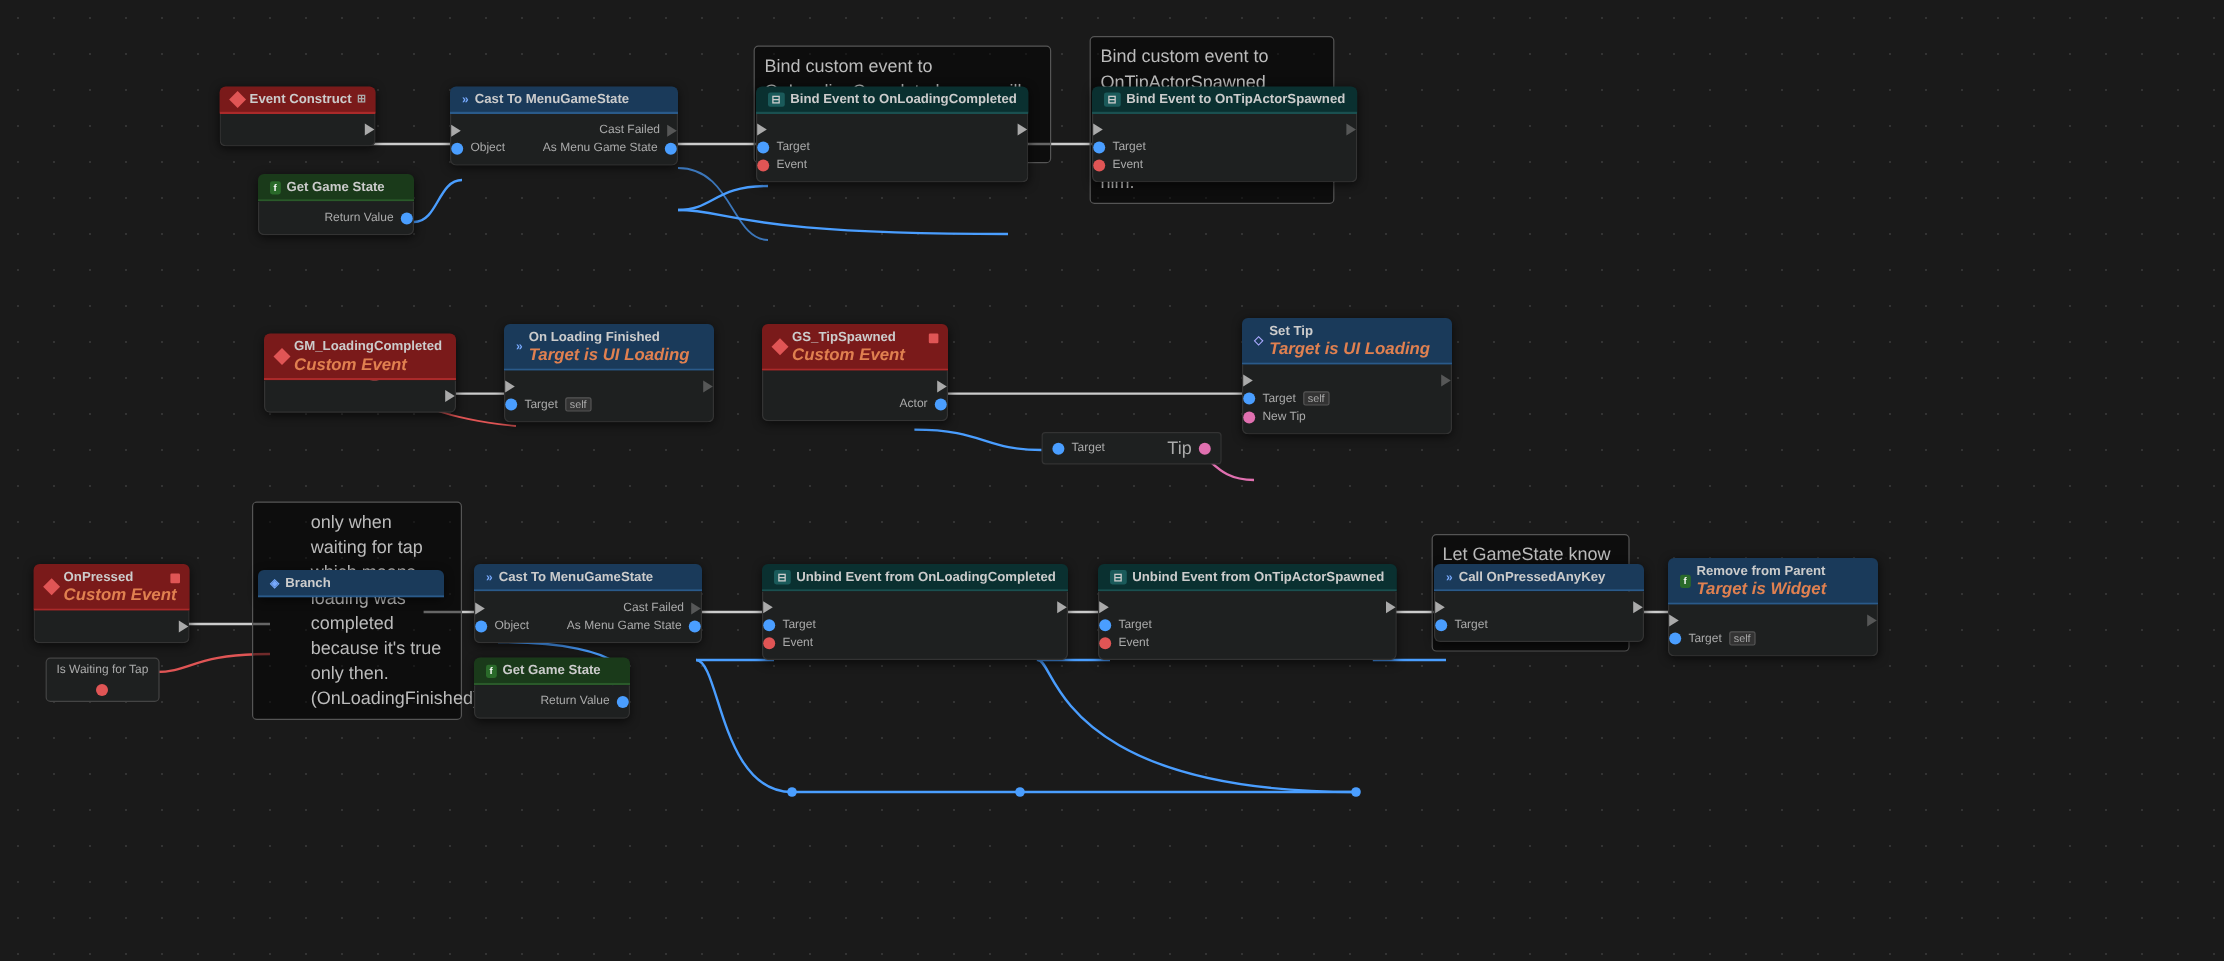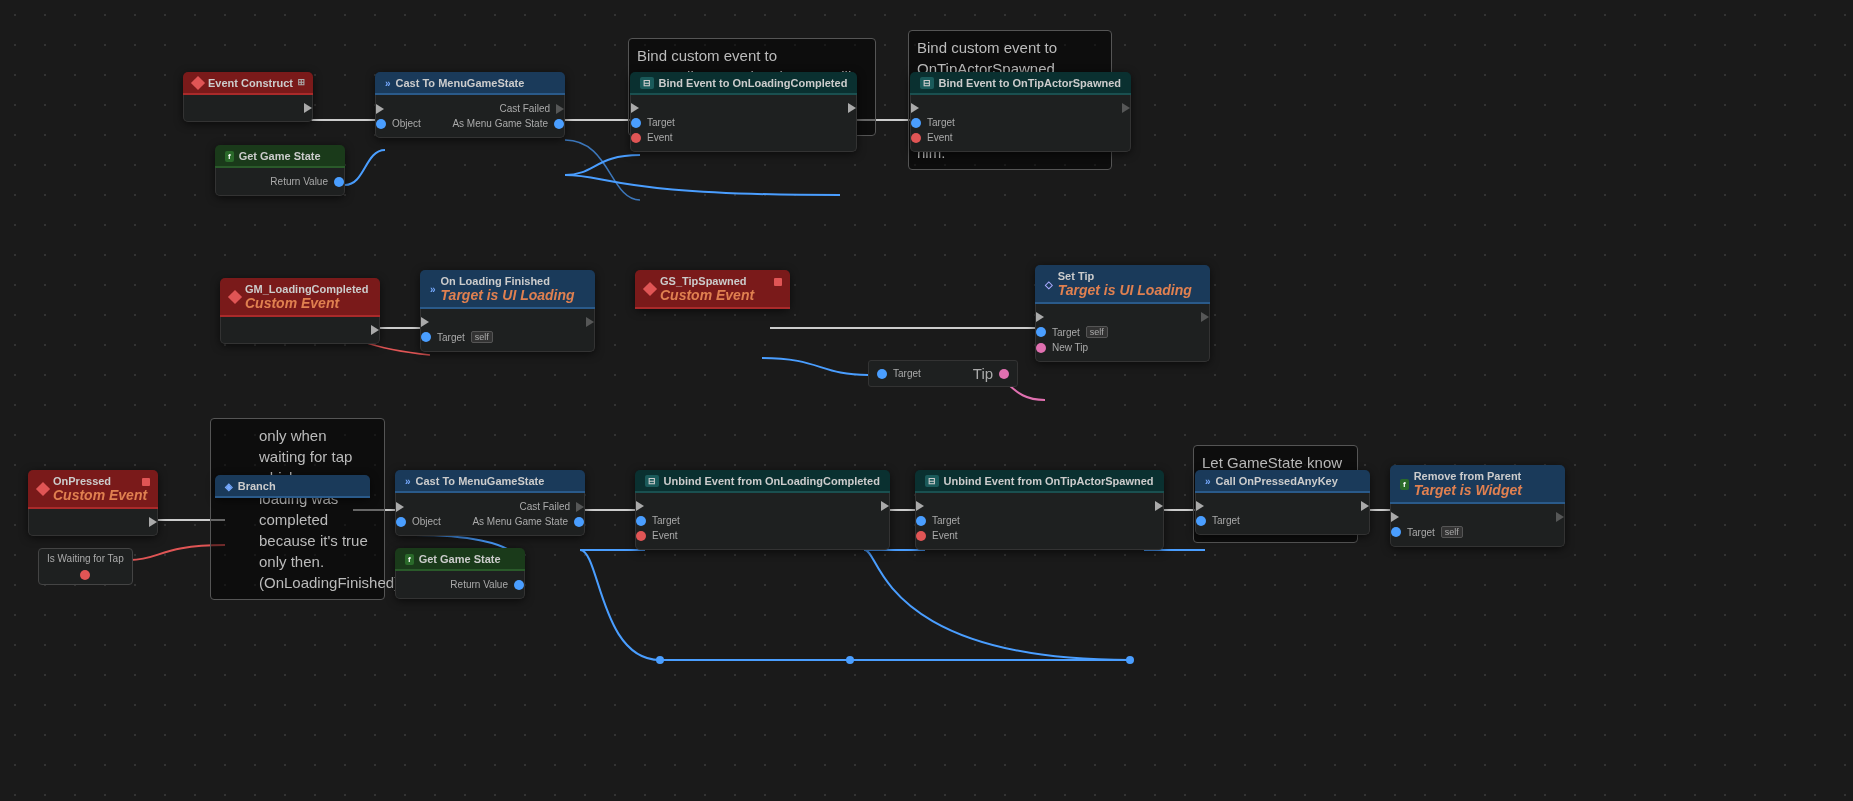--- a/index.html
+++ b/index.html
@@ -350,20 +350,29 @@
 
 <div class="bp-node" style="left:635px; top:270px; min-width:155px;">
   <div class="node-header header-event-red">
     <span class="icon-diamond"></span>
     <div>
       <div class="node-title">GS_TipSpawned</div>
       <div class="node-subtitle">Custom Event</div>
     </div>
     <span style="position:absolute;right:8px;top:8px;width:8px;height:8px;background:#e05555;border-radius:1px;"></span>
   </div>
+  <div class="node-body">
+    <div class="node-row right">
+      <span class="pin-exec-right"></span>
+    </div>
+    <div class="node-row right">
+      <span>Actor</span>
+      <span class="pin pin-blue"></span>
+    </div>
+  </div>
 </div>
 
 <div class="bp-node" style="left:1035px; top:265px; min-width:175px;">
   <div class="node-header header-dark-blue">
     <span style="font-size:10px;color:#aaf;">◇</span>
     <div>
       <div class="node-title">Set Tip</div>
       <div class="node-subtitle">Target is UI Loading</div>
     </div>
   </div>

